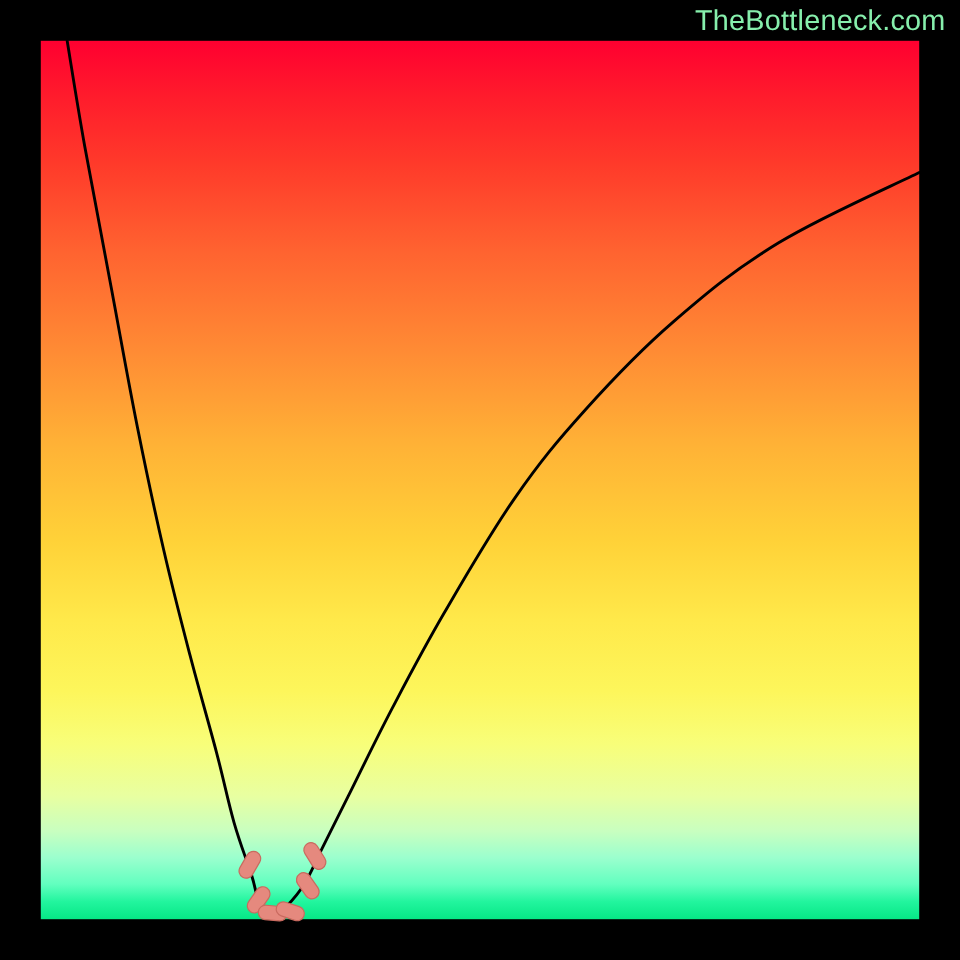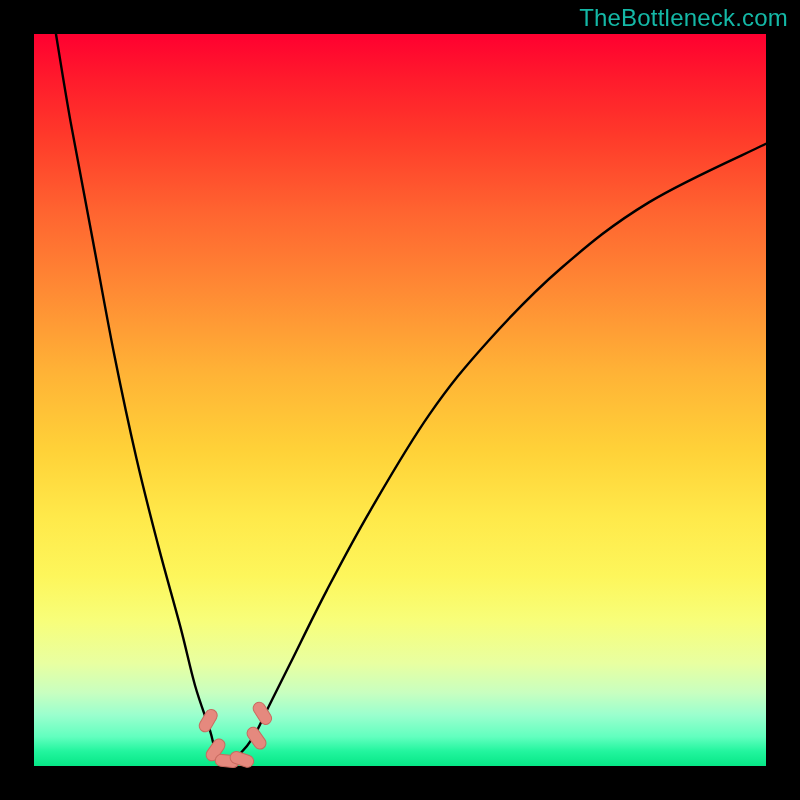--- a/index.html
+++ b/index.html
@@ -16,21 +16,21 @@
     left: 0;
     top: 0;
     width: 800px;
     height: 800px;
     background: #000;
   }
   .watermark {
     position: absolute;
     top: 4px;
     right: 12px;
-    color: #14b8a6;
+    color: #86efac;
     font-size: 24px;
     font-weight: 400;
     letter-spacing: 0.2px;
     font-family: Arial, Helvetica, sans-serif;
   }
   .plot {
     position: absolute;
     left: 34px;
     top: 34px;
     width: 732px;

